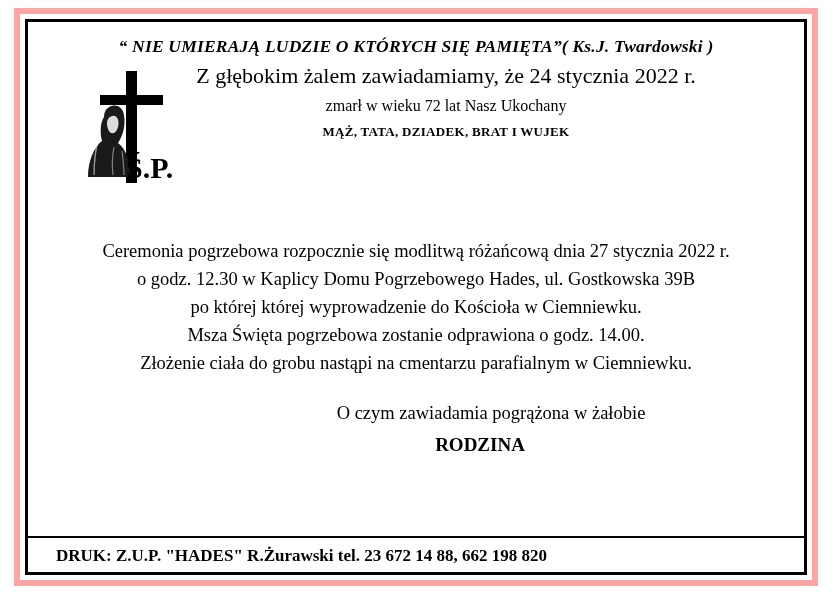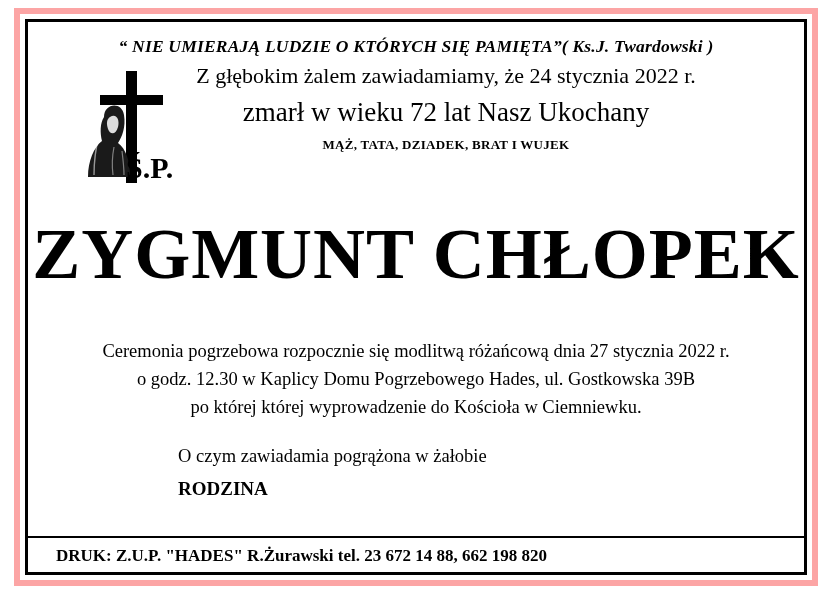--- a/index.html
+++ b/index.html
@@ -85,21 +85,21 @@
   .intro {
     text-align: center;
     padding-left: 60px;
   }
   .intro .line1 {
     font-size: 22px;
     margin-top: 6px;
     white-space: nowrap;
   }
   .intro .line2 {
-    font-size: 27px;
+    font-size: 16px;
     margin-top: 8px;
     white-space: nowrap;
   }
   .intro .line3 {
     font-size: 13px;
     font-weight: bold;
     margin-top: 9px;
     letter-spacing: 0.3px;
     white-space: nowrap;
   }
@@ -122,21 +122,21 @@
     font-size: 18.5px;
     line-height: 1.52;
   }
   .details div {
     white-space: nowrap;
   }
 
   
   .closing {
     margin-top: 22px;
-    text-align: left;
+    text-align: center;
     font-size: 18.5px;
     line-height: 1.5;
     padding-left: 150px;
   }
   .closing .family {
     font-weight: bold;
     font-size: 19px;
     margin-top: 4px;
     padding-right: 22px;
   }
@@ -188,26 +188,27 @@
 
         <div class="sp-label">Ś.P.</div>
 
         <div class="intro">
           <div class="line1">Z głębokim żalem zawiadamiamy, że 24 stycznia 2022 r.</div>
           <div class="line2">zmarł w wieku 72 lat Nasz Ukochany</div>
           <div class="line3">MĄŻ, TATA, DZIADEK, BRAT I WUJEK</div>
         </div>
       </div>
 
-      <div class="deceased-name">ZYGMUNT CHŁOPEK</div>
 
       <div class="details">
         <div>Ceremonia pogrzebowa rozpocznie się modlitwą różańcową dnia 27 stycznia 2022 r.</div>
         <div>o godz. 12.30  w Kaplicy Domu Pogrzebowego Hades, ul. Gostkowska 39B</div>
         <div>po której której wyprowadzenie do Kościoła w Ciemniewku.</div>
+        <div>Msza Święta pogrzebowa zostanie odprawiona o godz. 14.00.</div>
+        <div>Złożenie ciała do grobu nastąpi na cmentarzu parafialnym w Ciemniewku.</div>
       </div>
 
       <div class="closing">
         <div>O czym zawiadamia pogrążona w żałobie</div>
         <div class="family">RODZINA</div>
       </div>
 
       <div class="footer-rule"></div>
       <div class="footer-credit">DRUK: Z.U.P. "HADES"  R.Żurawski tel. 23 672 14 88, 662 198 820</div>
 

